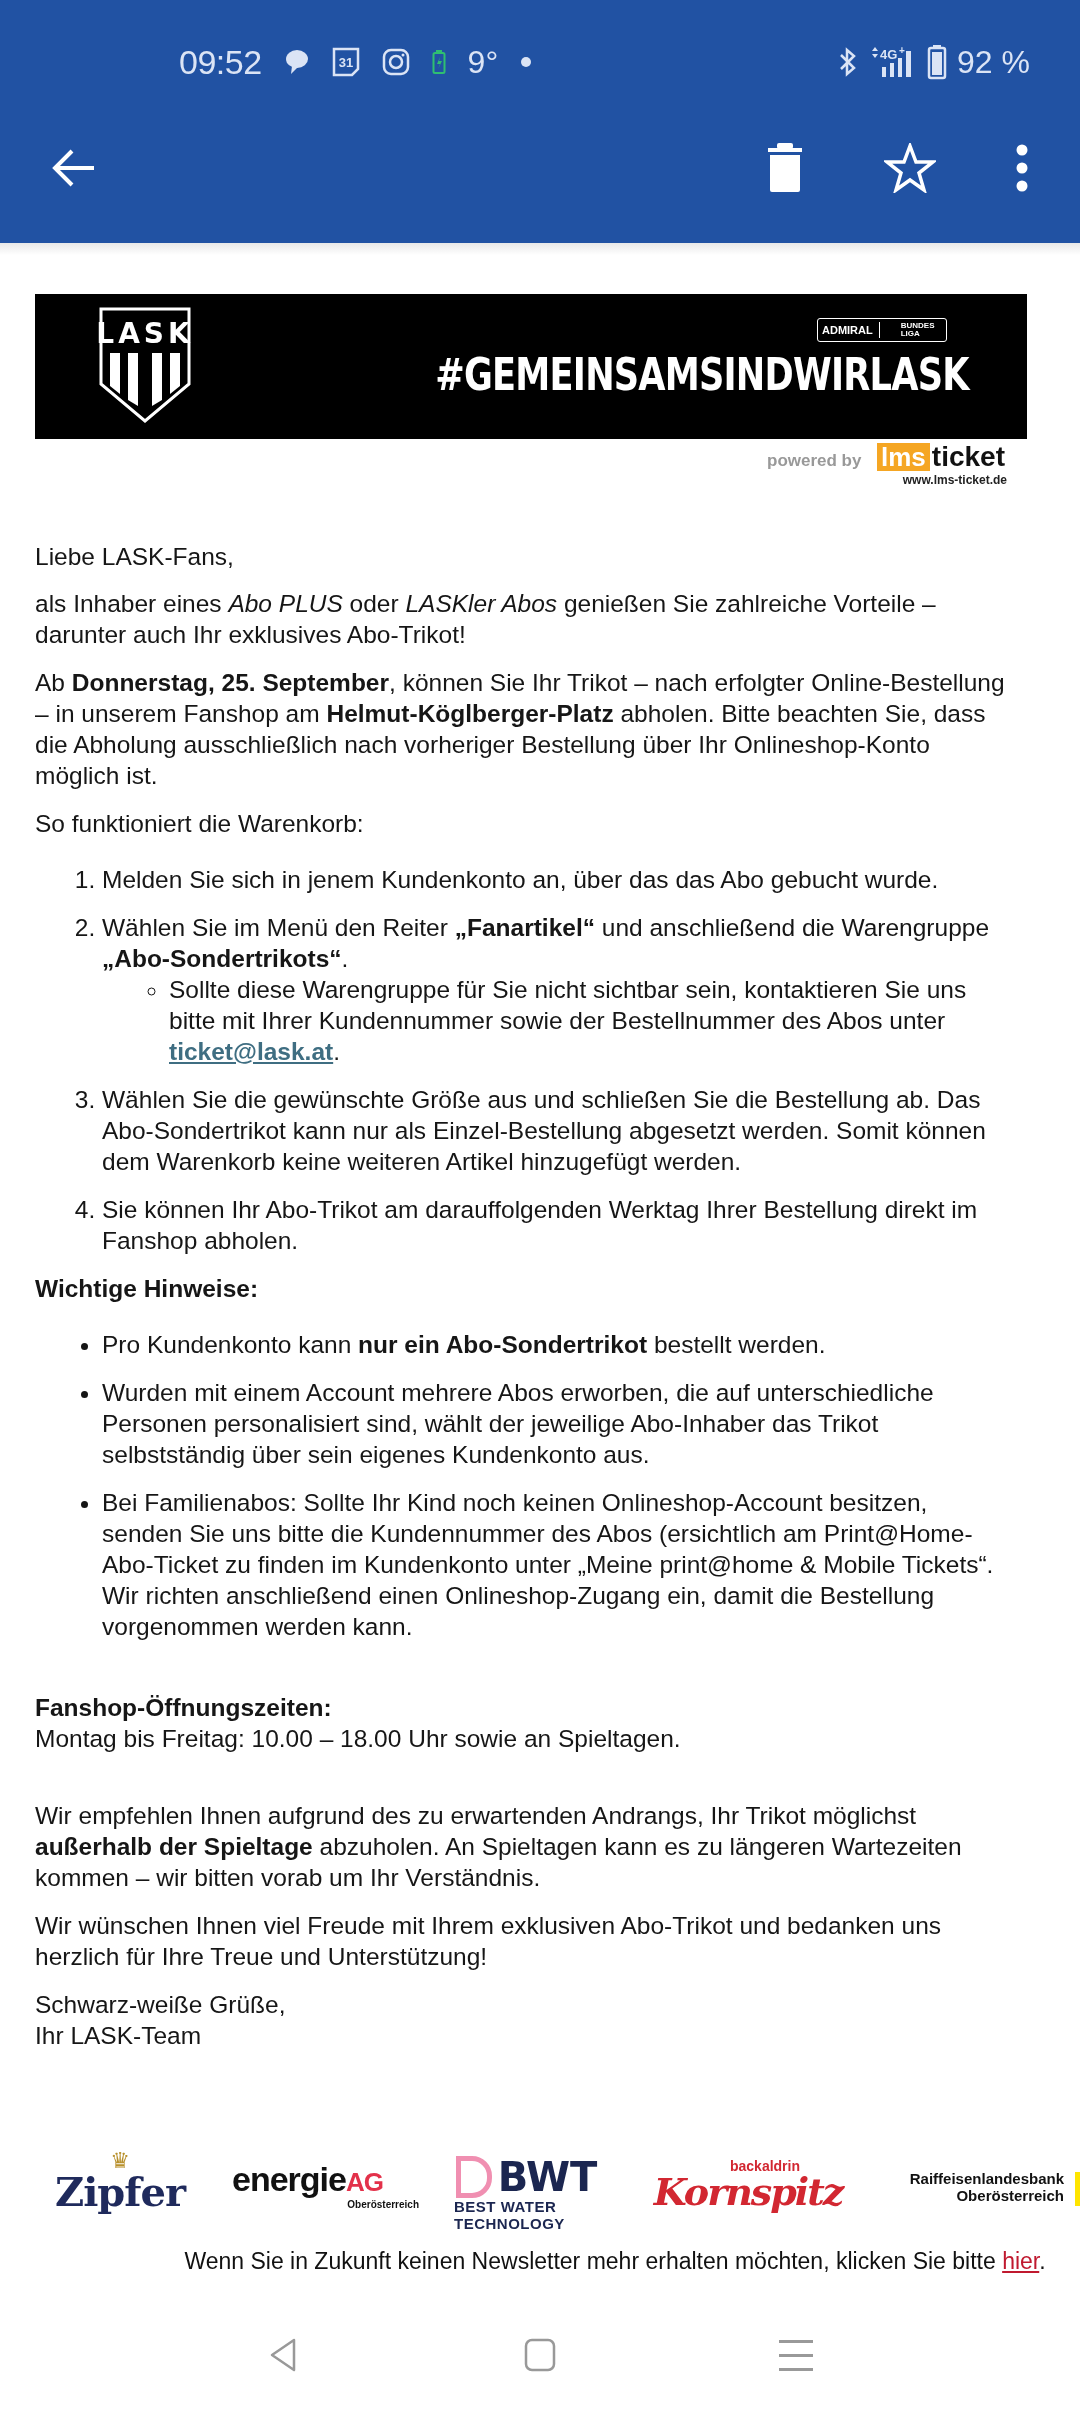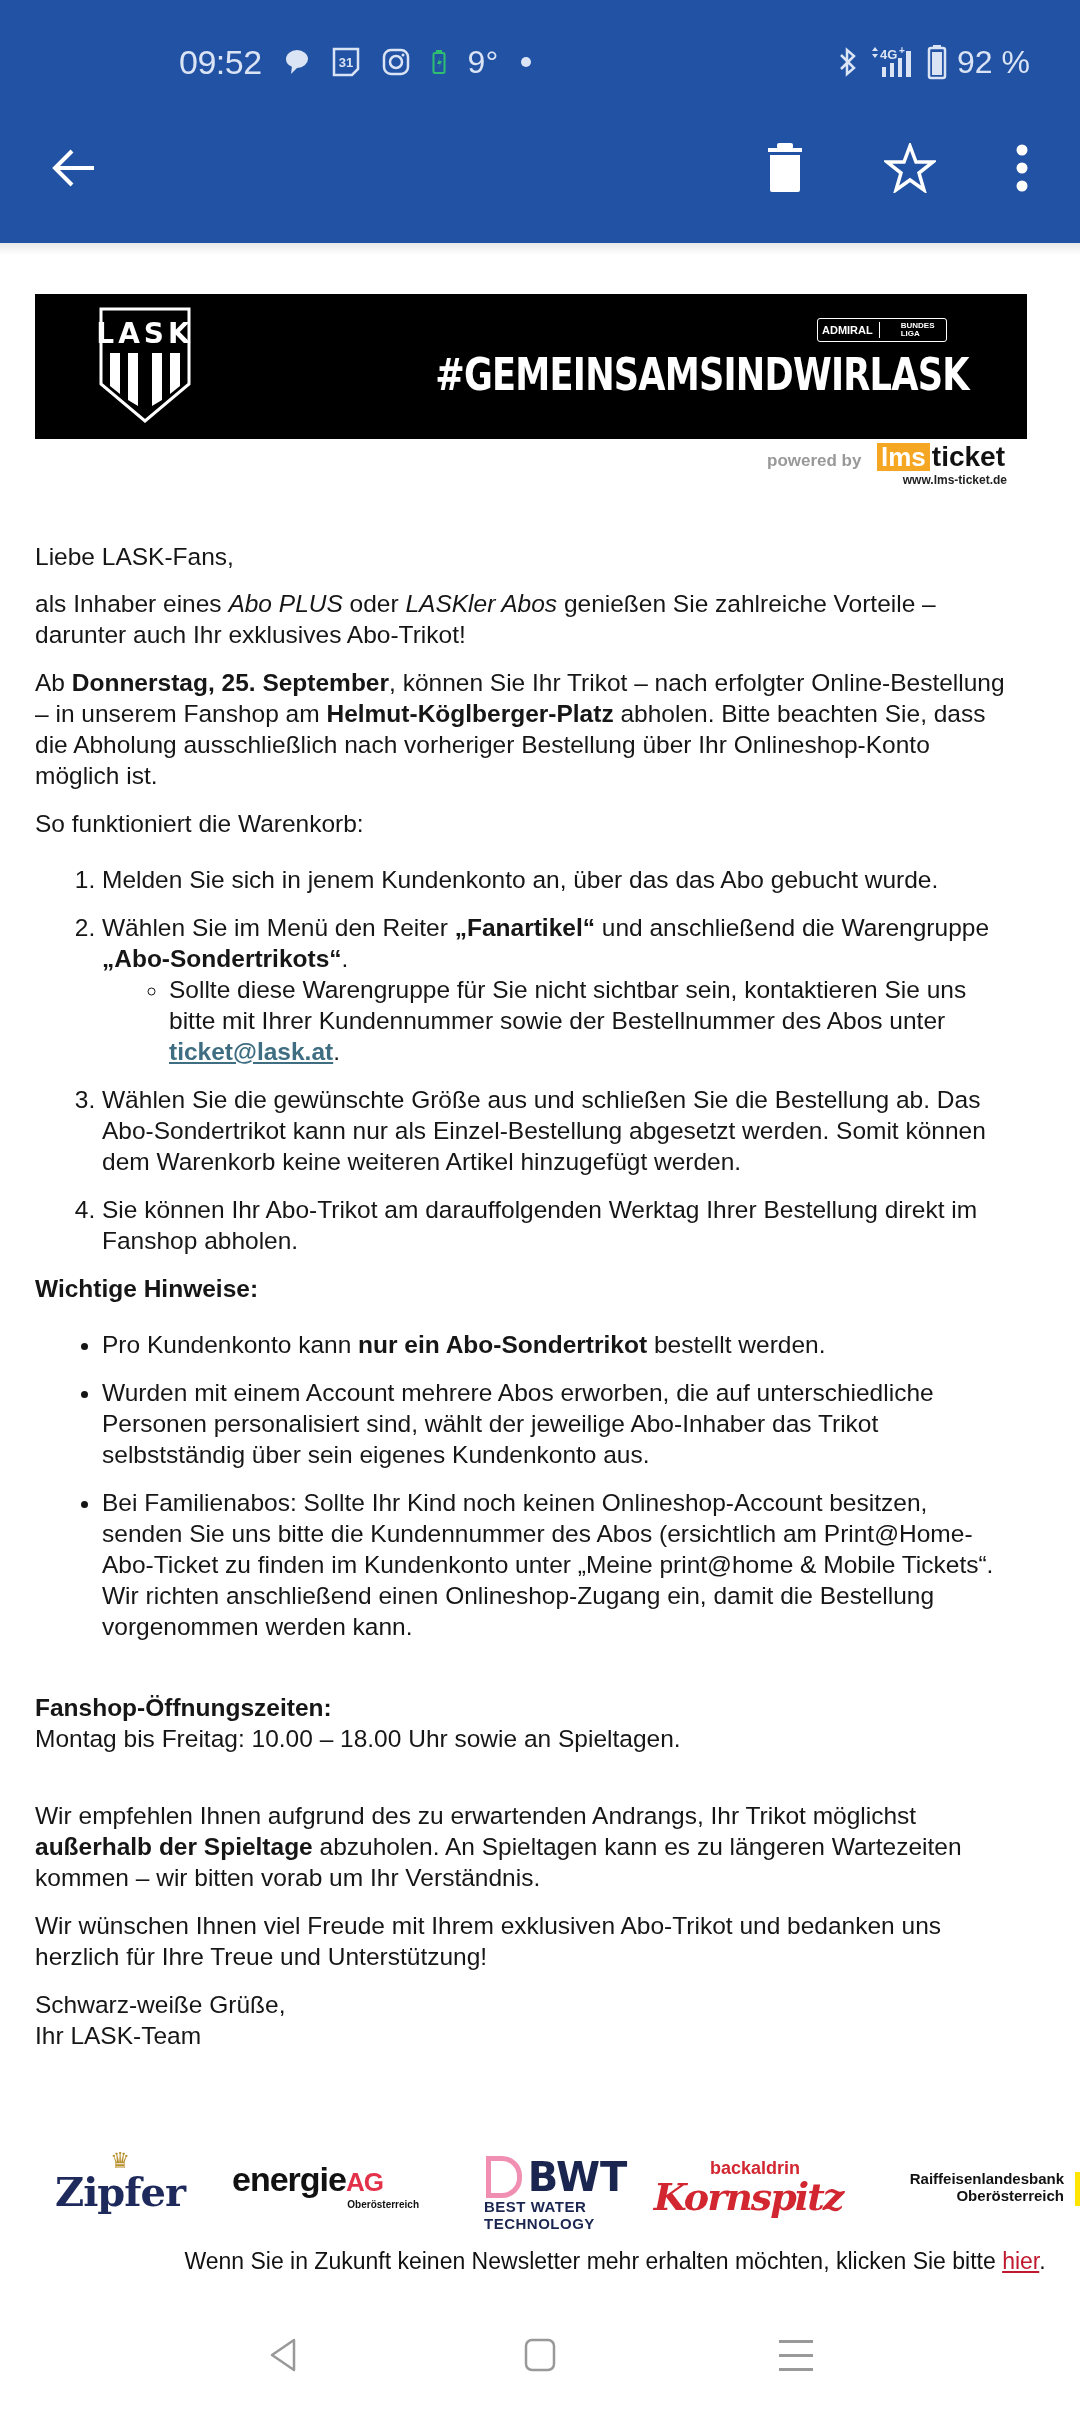--- a/index.html
+++ b/index.html
@@ -52,27 +52,27 @@
   
   .sponsors { position: absolute; left: 0; top: 2140px; width: 1080px; height: 95px; }
   .sponsor { position: absolute; display: flex; flex-direction: column; align-items: center; justify-content: center; }
   .zipfer { left: 60px; top: 10px; width: 120px; }
   .zipfer .crown { color: #b8902b; font-size: 22px; line-height: 22px; }
   .zipfer .name { color: #1f2a5c; font-weight: bold; font-size: 40px; line-height: 40px; font-family: "DejaVu Serif", serif; letter-spacing: -1px; }
   .energie { left: 232px; top: 22px; width: 195px; align-items: flex-start; }
   .energie .name { font-weight: bold; font-size: 34px; line-height: 34px; color: #111; letter-spacing: -1px; }
   .energie .name .ag { color: #e3314a; font-size: 26px; }
   .energie .sub { font-size: 10px; color: #111; align-self: flex-end; margin-right: 8px; font-weight: bold; }
-  .bwt { left: 484px; top: 16px; width: 145px; }
+  .bwt { left: 454px; top: 16px; width: 145px; }
   .bwt .row { display: flex; align-items: center; gap: 6px; }
   .bwt .b { width: 36px; height: 42px; border: 5px solid #f08fb1; border-radius: 0 20px 20px 0; }
   .bwt .name { color: #1b2650; font-size: 40px; font-weight: bold; line-height: 40px; font-family: "DejaVu Sans", sans-serif; }
   .bwt .sub { font-size: 15px; color: #1b2650; font-weight: bold; letter-spacing: 0.5px; }
   .korn { left: 668px; top: 18px; width: 160px; }
-  .korn .small { color: #d22731; font-size: 18px; font-weight: bold; align-self: flex-end; margin-right: 28px; text-align: right; }
+  .korn .small { color: #d22731; font-size: 14px; font-weight: bold; align-self: flex-end; margin-right: 28px; text-align: right; }
   .korn .name { color: #d22731; font-size: 38px; font-weight: bold; font-style: italic; font-family: "DejaVu Serif", serif; line-height: 36px; letter-spacing: -2px; }
   .raiff { left: 876px; top: 30px; width: 204px; align-items: flex-end; padding-right: 16px; }
   .raiff .l { font-size: 15px; font-weight: bold; color: #111; line-height: 17px; }
   .raiff .mark { position: absolute; right: 0; top: 2px; width: 5px; height: 34px; background: #ffe500; }
 
   .unsub { position: absolute; left: 0; top: 2248px; width: 1080px; text-align: center; font-size: 23px; color: #111; padding-left: 150px; }
   .unsub a { color: #c0192f; text-decoration: underline; }
 
   
   .navbar { position: absolute; left: 0; top: 2300px; width: 1080px; height: 112px; background: #fff; }

